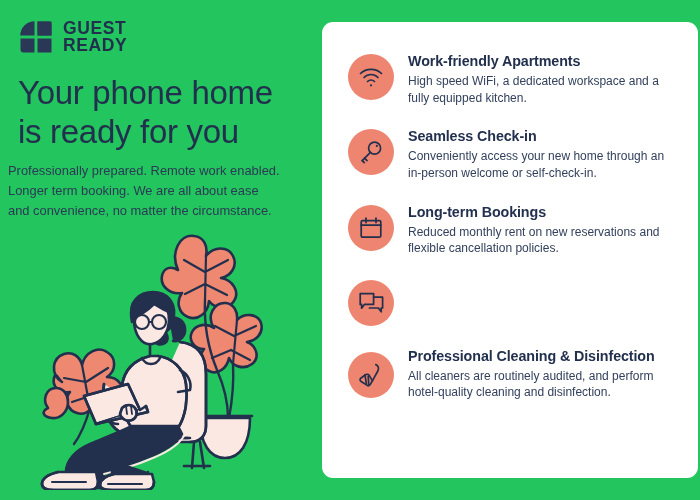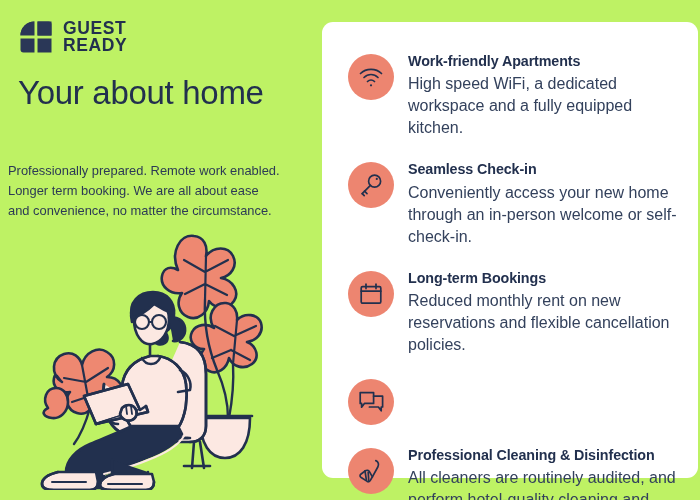--- a/index.html
+++ b/index.html
@@ -11,21 +11,21 @@
     height: 500px;
     overflow: hidden;
     background: #FCE8E2;
     font-family: "Liberation Sans", sans-serif;
     -webkit-font-smoothing: antialiased;
   }
   #poster {
     position: relative;
     width: 700px;
     height: 500px;
-    background: #bef264;
+    background: #22c55e;
     box-sizing: border-box;
   }
 
   
   #left-column {
     position: absolute;
     left: 0;
     top: 0;
     width: 310px;
     height: 500px;
@@ -96,21 +96,21 @@
     border-radius: 11px;
     box-sizing: border-box;
     padding: 30px 18px 4px 26px;
   }
   .feature-row {
     display: flex;
     align-items: flex-start;
     gap: 14px;
     margin-bottom: 21px;
   }
-  .feature-row:last-child { margin-bottom: 4px; }
+  .feature-row:last-child { margin-bottom: 4px; align-items: center; }
   .feature-icon-circle {
     flex: 0 0 auto;
     width: 46px;
     height: 46px;
     border-radius: 50%;
     background: #ED8570;
     display: flex;
     align-items: center;
     justify-content: center;
     margin-top: 2px;
@@ -120,21 +120,21 @@
   .feature-title {
     margin: 0 0 3px 0;
     font-size: 14.3px;
     font-weight: bold;
     color: #22304E;
     letter-spacing: -0.1px;
     line-height: 1.2;
   }
   .feature-desc {
     margin: 0;
-    font-size: 16px;
+    font-size: 12px;
     line-height: 1.38;
     color: #33415C;
   }
 </style>
 </head>
 <body>
 
 <div id="poster">
 
   <div id="left-column">
@@ -148,21 +148,22 @@
         <path d="M2.5 19.5 L16.5 19.5 L16.5 33.5 L5.5 33.5 A3 3 0 0 1 2.5 30.5 Z" fill="#2A3757"></path>
         <path d="M19.5 19.5 L33.5 19.5 L33.5 33.5 L19.5 33.5 Z" fill="#2A3757"></path>
       </svg>
       <div id="logo-wordmark">
         <span>GUEST</span>
         <span>READY</span>
       </div>
     </div>
 
     <h1 id="headline">
-      <span>Your about home</span><br>
+      <span>Your phone home</span><br>
+      <span>is ready for you</span>
     </h1>
 
     <p id="subcopy">Professionally prepared. Remote work enabled. Longer term booking. We are all about ease and convenience, no matter the circumstance.</p>
 
     <svg id="illustration" viewBox="0 0 280 268">
       <g fill="none" stroke="#22304E" stroke-width="2.6" stroke-linecap="round" stroke-linejoin="round">
 
         <g>
 
           <path d="M150 48 C142 30 152 12 166 14 C176 15 180 24 178 34 C186 24 200 24 205 34 C210 44 203 54 193 56 C205 58 212 70 206 79 C200 88 187 87 181 79 C180 91 170 99 160 95 C150 91 148 79 154 71 C142 73 132 64 134 54 C136 45 143 44 150 48 Z" fill="#EE8871"></path>

